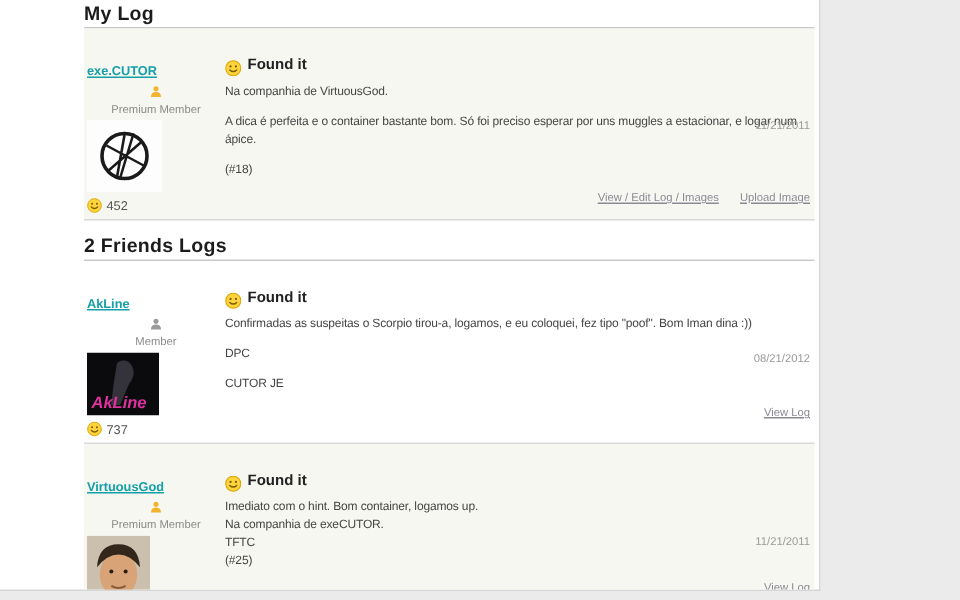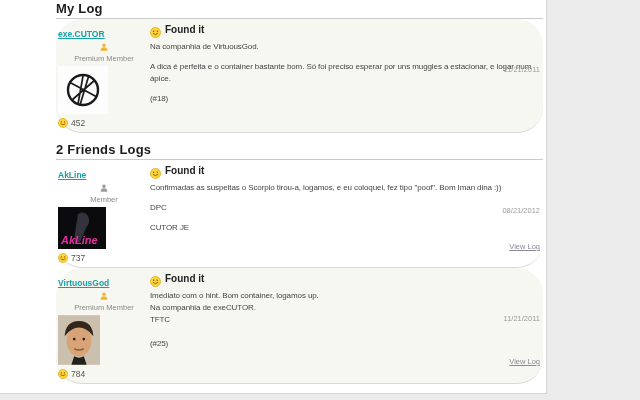--- a/index.html
+++ b/index.html
@@ -12,41 +12,41 @@
     background:#ffffff;border-right:1px solid #d6d6d6;border-bottom:1px solid #d6d6d6;
     overflow:hidden;
   }
   .content{margin-left:56px;margin-right:3px;}
   .section-title{
     font-size:13px;font-weight:bold;color:#1c1c1c;
     padding:3px 0 2px;border-bottom:1px solid #c9c9c9;letter-spacing:.2px;
   }
   .section-title.first{margin-top:-2px;}
   .log-row{
-    display:flex;padding:4px 2px 4px;border-bottom:1px solid #d9d9d9;position:relative;border-radius:26px;
+    display:flex;padding:18px 2px 4px;border-bottom:1px solid #d9d9d9;position:relative;
   }
   .log-row.alt{background:#f7f7f1;}
   .col-user{width:92px;flex:none;}
   .username{
     color:#14a0a8;font-weight:bold;font-size:8.5px;text-decoration:underline;cursor:pointer;
     display:inline-block;
   }
   .membership{
     display:flex;align-items:center;gap:3px;font-size:7.5px;color:#8a8a8a;margin:2px 0 3px;flex-direction:column;
   }
   .avatar{margin:1px 0 4px;line-height:0;}
   .findcount{display:flex;align-items:flex-end;gap:3px;font-size:8.5px;color:#555;}
   .col-log{flex:1;position:relative;padding-right:1px;min-width:0;}
   .log-head{display:flex;align-items:center;gap:4px;margin:1px 0 6px;}
   .log-type{font-weight:bold;font-size:10px;color:#222;}
   .log-date{position:absolute;right:1px;top:2px;font-size:7.5px;color:#9a9a9a;margin-top:40px;}
   .log-text{font-size:8px;color:#454545;line-height:1.5;letter-spacing:-0.1px;}
   .para{margin:0 0 8px;}
   .tight{margin:0;}
-  .gap-top{margin-top:12px;}
+  .gap-top{margin-top:0;}
   .log-links{text-align:right;font-size:7.5px;margin-top:7px;}
   .log-links a{color:#8a8a96;text-decoration:underline;cursor:pointer;margin-left:12px;}
   .smy{width:11px;height:11px;flex:none;}
   .smy.small{width:10px;height:10px;}
   .person-ic{width:8px;height:8px;flex:none;line-height:0;}
 </style>
 </head>
 <body>
 
 <div class="page">
@@ -89,20 +89,24 @@
                 <circle cx="10.6" cy="6.2" r="1.1" fill="#7a5a00"></circle>
                 <path d="M4.6 9.6 Q8 12.8 11.4 9.6" stroke="#7a5a00" stroke-width="1.3" fill="none" stroke-linecap="round"></path>
               </svg></span>
           <span class="log-type">Found it</span>
           <span class="log-date">11/21/2011</span>
         </div>
         <div class="log-text">
           <div class="para">Na companhia de VirtuousGod.</div>
           <div class="para">A dica é perfeita e o container bastante bom. Só foi preciso esperar por uns muggles a estacionar, e logar num ápice.</div>
           <div class="para">(#18)</div>
+        </div>
+        <div class="log-links">
+          <a>View / Edit Log / Images</a>
+          <a>Upload Image</a>
         </div>
       </div>
     </div>
 
     <div class="section-title" style="margin-top:6px;">2 Friends Logs</div>
 
     <div class="log-row">
       <div class="col-user">
         <a class="username">AkLine</a>
         <div class="membership">

